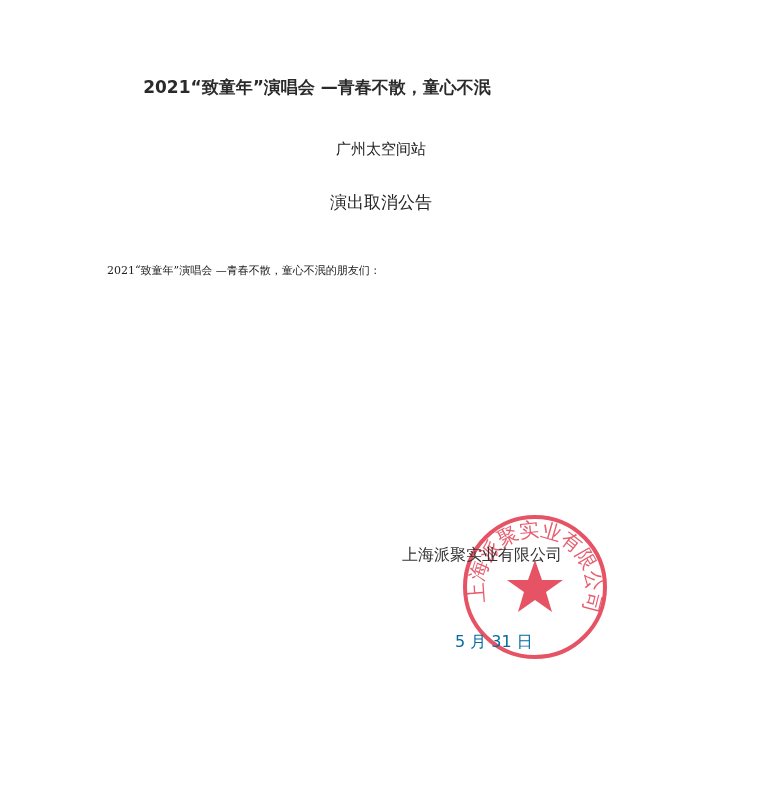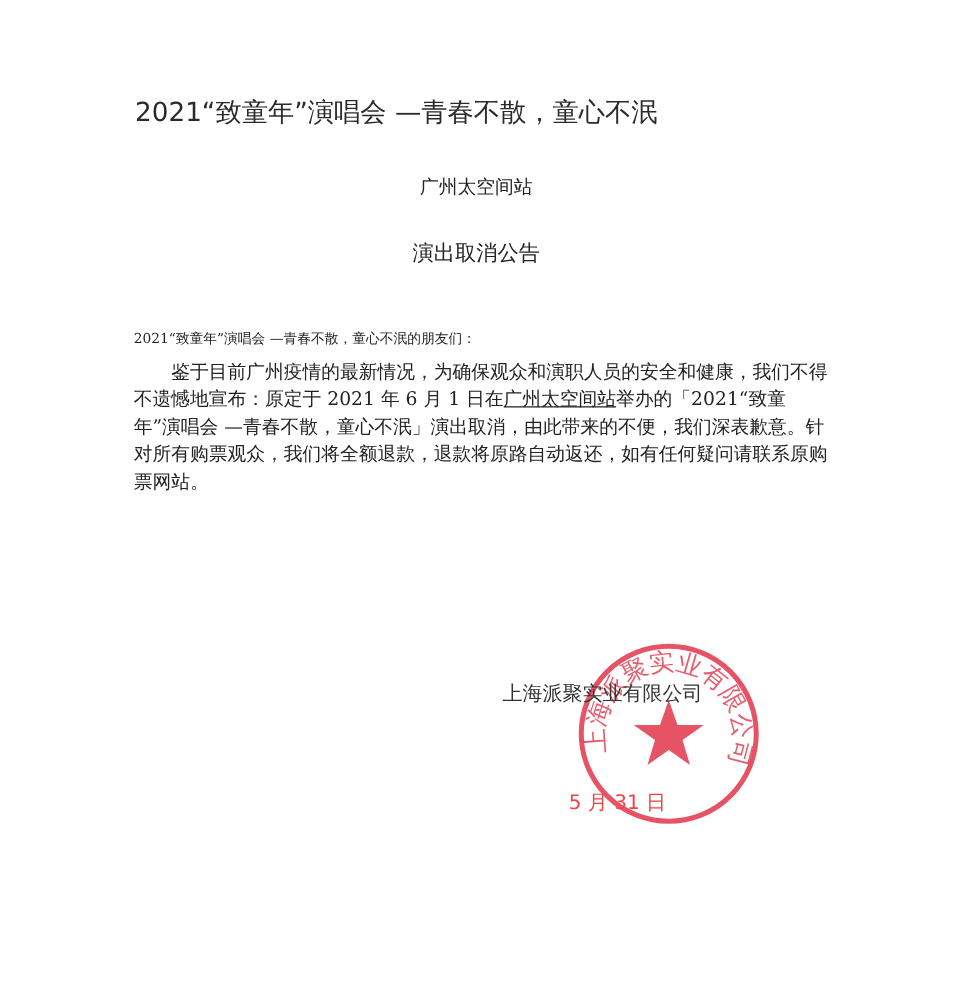--- a/index.html
+++ b/index.html
@@ -1,39 +1,38 @@
 <!DOCTYPE html>
 <html><head>
 <meta charset="utf-8">
 <style>
   html, body { margin:0; padding:0; background:#ffffff; }
   body { width:762px; height:788px; position:relative; overflow:hidden; color:#222; font-family:"DejaVu Serif","Liberation Serif",serif; }
   .abs { position:absolute; }
-  .title { top:76px; left:0; width:634px; text-align:center; font-family:"DejaVu Sans","Liberation Sans",sans-serif; font-weight:normal; font-size:21px; color:#2a2a2a; }
+  .title { top:76px; left:0; width:634px; text-align:center; font-family:"DejaVu Sans","Liberation Sans",sans-serif; font-weight:bold; font-size:17px; color:#2a2a2a; }
   .venue { top:140px; left:0; width:762px; text-align:center; font-size:15px; }
   .heading { top:191px; left:0; width:762px; text-align:center; font-family:"DejaVu Sans","Liberation Sans",sans-serif; font-weight:normal; font-size:17px; }
   .greeting { top:243px; left:107px; font-size:11px;margin-top:20px; }
   .body { top:286px; left:107px; width:555px; font-size:15px; line-height:22px; }
   .body p { margin:0; }
   .indent { text-indent:30px; }
   .u { text-decoration:underline; }
   .company { top:545px; left:402px; font-size:16px; color:#333; }
-  .date { top:632px; left:455px; font-size:16px; color:#ef4444; font-family:"DejaVu Sans","Liberation Sans",sans-serif; }
+  .date { top:632px; left:455px; font-size:16px; color:#0369a1; font-family:"DejaVu Sans","Liberation Sans",sans-serif; }
   .seal { top:512px; left:460px; width:150px; height:150px; }
 </style>
 </head>
 <body>
 
 <div class="abs title">2021“致童年”演唱会 —青春不散，童心不泯</div>
 <div class="abs venue">广州太空间站</div>
 <div class="abs heading">演出取消公告</div>
 <div class="abs greeting">2021“致童年”演唱会 —青春不散，童心不泯的朋友们：</div>
 
 <div class="abs body">
-  <p class="indent"><span>鉴于目前广州疫情的最新情况，为确保观众和演职人员的安全和健康，我们不得不遗憾地宣布：原定于 2021 年 6 月 1 日在</span><span class="u">广州太空间站</span><span>举办的「2021“致童年”演唱会 —青春不散，童心不泯」演出取消，由此带来的不便，我们深表歉意。针对所有购票观众，我们将全额退款，退款将原路自动返还，如有任何疑问请联系原购票网站。</span></p>
 </div>
 
 <svg class="abs seal" viewBox="0 0 150 150">
   <defs>
     <path id="arc" d="M 25 90 A 52 52 0 1 1 110 115"></path>
   </defs>
   <circle cx="75" cy="75" r="70" fill="none" stroke="#e0354a" stroke-width="4" opacity="0.85"></circle>
   <text font-size="20" fill="#e0354a" opacity="0.8" font-family="DejaVu Sans, sans-serif">
     <textPath href="#arc">上海派聚实业有限公司</textPath>
   </text>

